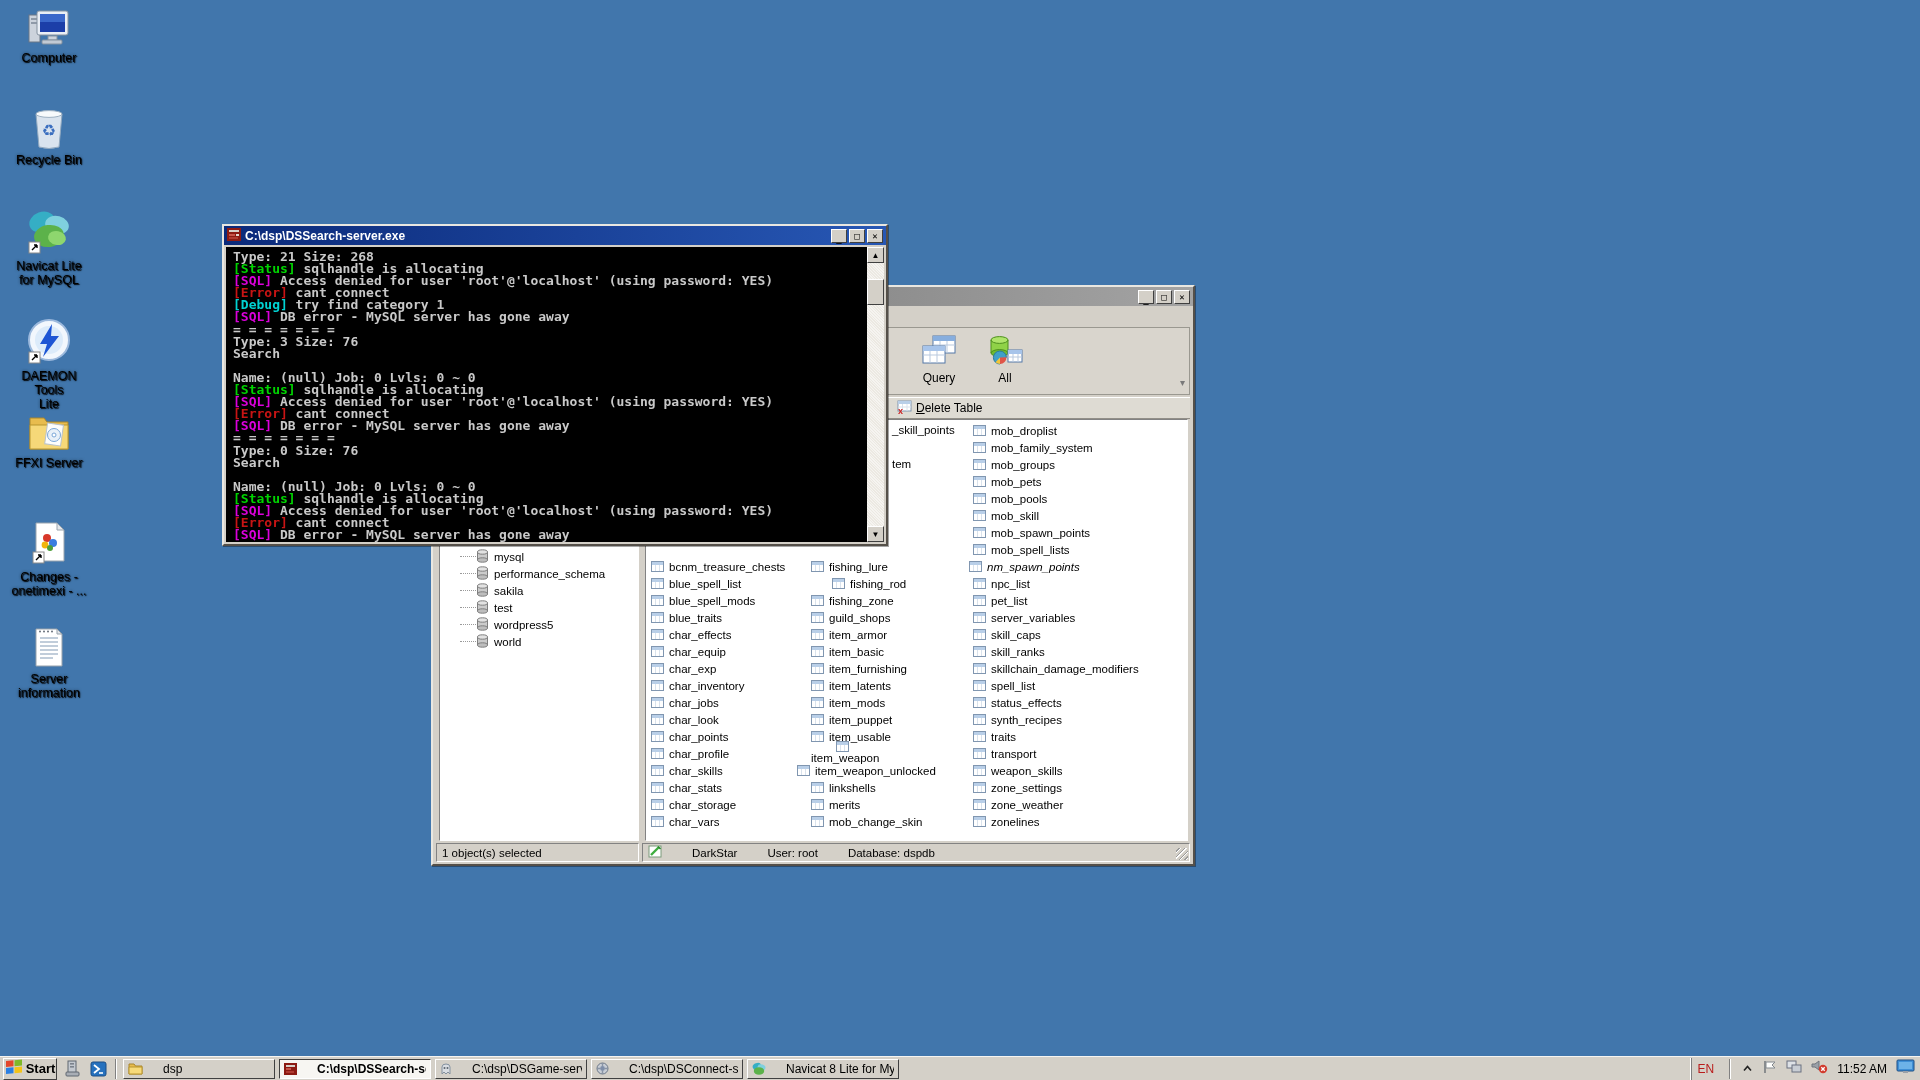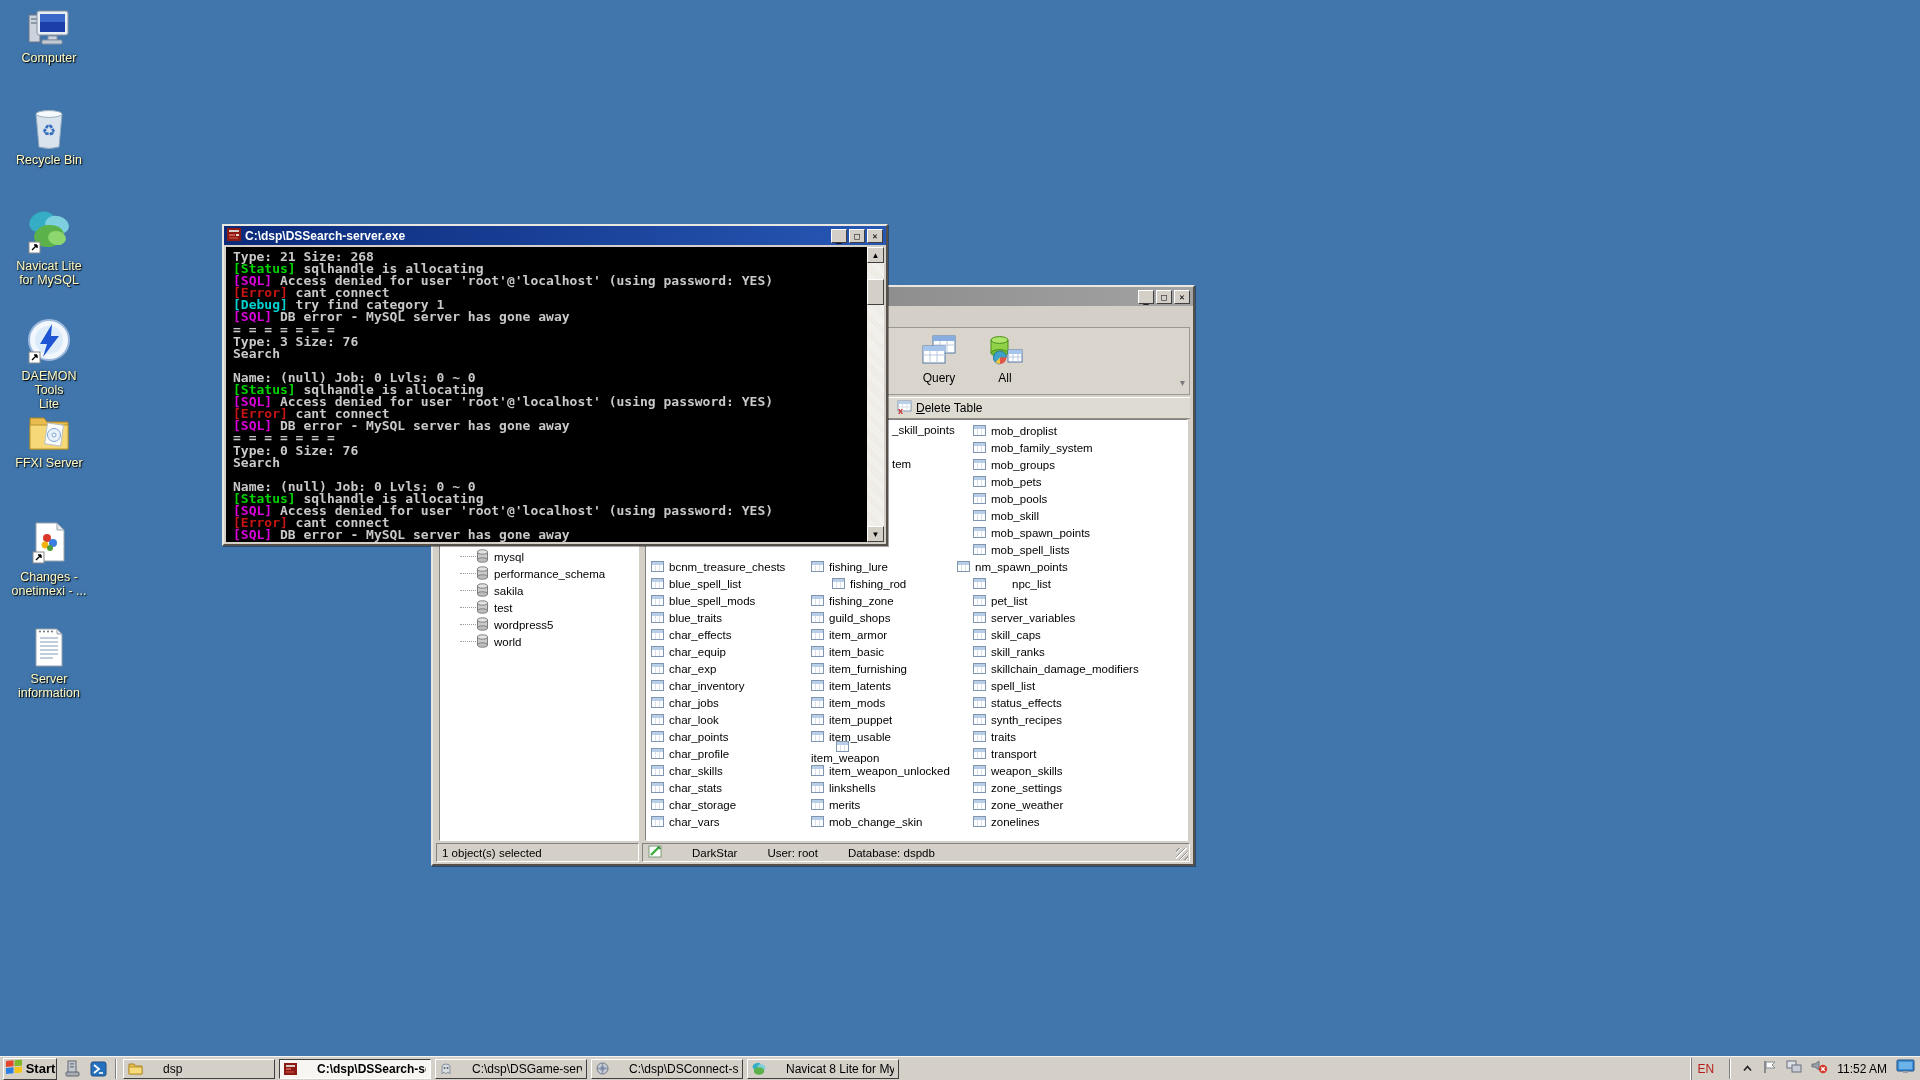--- a/index.html
+++ b/index.html
@@ -5,21 +5,21 @@
   * { margin:0; padding:0; box-sizing:border-box; }
   html,body { width:1920px; height:1080px; overflow:hidden; }
   #screen {
     position:relative; width:1920px; height:1080px;
     background:#4176ac; font-family:"Liberation Sans", sans-serif;
     overflow:hidden;
   }
   
   .dicon { position:absolute; left:8px; width:82px; text-align:center; cursor:default; }
   .dicon svg { display:block; margin:0 auto; }
-  .dlabel { margin-top:3px; font-size:12.5px; line-height:14px; color:#fef9c3;
+  .dlabel { margin-top:3px; font-size:12.5px; line-height:14px; color:#000000;
             text-shadow:1px 1px 1px rgba(0,0,0,.95), 0 0 3px rgba(0,0,0,.55); }
   
   .win { position:absolute; background:#d4d0c8; border:2px solid;
          border-color:#e9e7e1 #555049 #555049 #e9e7e1;
          box-shadow:1px 1px 0 rgba(0,0,0,.35); }
   .titlebar { height:19px; display:flex; align-items:center; padding:0 3px;
               font-size:12px; font-weight:bold; color:#fff; }
   .titlebar.active  { background:linear-gradient(to right,#0b2a7a,#2757b4); }
   .titlebar.inactive{ background:linear-gradient(to right,#6f6f6f,#a3a3a3); }
   .title-text { margin-left:4px; white-space:nowrap; overflow:hidden; flex:1; }
@@ -466,21 +466,21 @@
               <span>item_puppet</span>
             </div>
             <div class="lst-item" style="left: 165px; top: 308px;">
               <span class="tbl-ico"></span>
               <span>item_usable</span>
             </div>
             <div class="lst-item" style="left: 165px; top: 321px; flex-direction: column;">
               <span class="tbl-ico"></span>
               <span>item_weapon</span>
             </div>
-            <div class="lst-item" style="left: 165px; top: 342px; justify-content: flex-end;">
+            <div class="lst-item" style="left: 151px; top: 342px; justify-content: flex-end;">
               <span class="tbl-ico"></span>
               <span>item_weapon_unlocked</span>
             </div>
             <div class="lst-item" style="left: 165px; top: 359px;">
               <span class="tbl-ico"></span>
               <span>linkshells</span>
             </div>
             <div class="lst-item" style="left: 165px; top: 376px;">
               <span class="tbl-ico"></span>
               <span>merits</span>
@@ -514,25 +514,25 @@
               <span>mob_skill</span>
             </div>
             <div class="lst-item" style="left: 327px; top: 104px;">
               <span class="tbl-ico"></span>
               <span>mob_spawn_points</span>
             </div>
             <div class="lst-item" style="left: 327px; top: 121px;">
               <span class="tbl-ico"></span>
               <span>mob_spell_lists</span>
             </div>
-            <div class="lst-item" style="left: 311px; top: 138px;">
+            <div class="lst-item" style="left: 323px; top: 138px; font-style: italic;">
               <span class="tbl-ico"></span>
               <span>nm_spawn_points</span>
             </div>
-            <div class="lst-item" style="left: 327px; top: 155px; gap: 21px;">
+            <div class="lst-item" style="left: 327px; top: 155px;">
               <span class="tbl-ico"></span>
               <span>npc_list</span>
             </div>
             <div class="lst-item" style="left: 327px; top: 172px;">
               <span class="tbl-ico"></span>
               <span>pet_list</span>
             </div>
             <div class="lst-item" style="left: 327px; top: 189px;">
               <span class="tbl-ico"></span>
               <span>server_variables</span>

